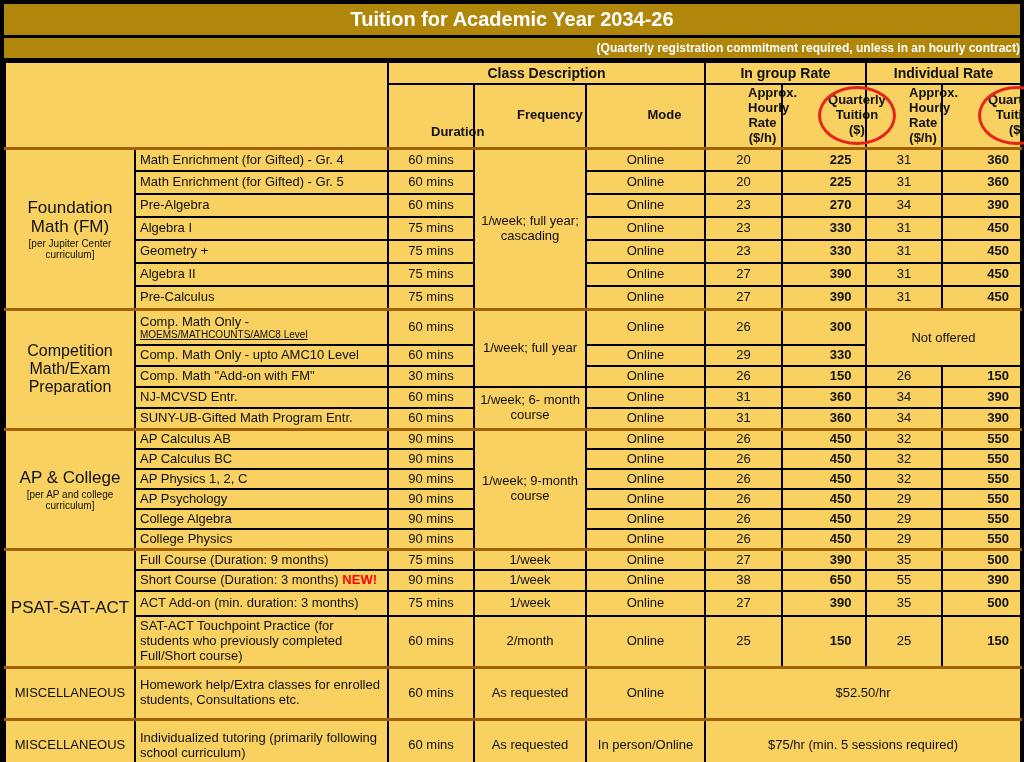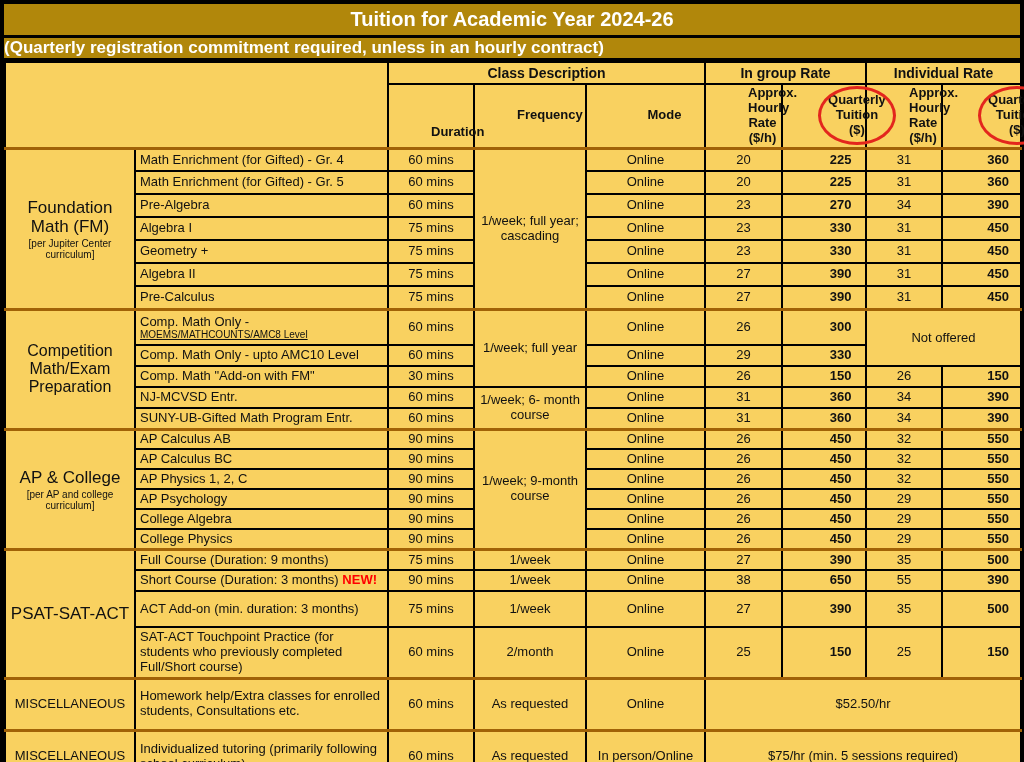--- a/index.html
+++ b/index.html
@@ -8,21 +8,21 @@
     width:1024px; height:762px; background:#000; padding:4px;
     display:flex; flex-direction:column;
     font-family:"Liberation Sans", sans-serif; color:#111;
   }
   .title-bar {
     flex:0 0 31px; background:#b1870b; color:#fff;
     font-size:20px; font-weight:bold; text-align:center; line-height:31px;
   }
   .subtitle-bar {
     flex:0 0 20px; margin-top:3px; background:#b1870b; color:#fff;
-    font-size:17px; font-weight:bold; text-align:left; line-height:20px;
+    font-size:12px; font-weight:bold; text-align:right; line-height:20px;
   }
   table.tuition {
     margin-top:3px; flex:1 1 auto; width:1016px; height:693px;
     border-collapse:collapse; table-layout:fixed; background:#f9d160;
   }
   td, th {
     border:2px solid #000; padding:1px 4px; font-size:13px;
     line-height:1.15; vertical-align:middle; overflow:visible;
   }
   th { font-weight:bold; text-align:center; }
@@ -44,21 +44,21 @@
   .circled .ellipse {
     position:absolute; top:-6px; bottom:-6px; left:-7px; right:-7px;
     border:3.5px solid #e3261d; border-radius:50%; pointer-events:none;
   }
   .freq-cell, .mode-cell { text-align:center; }
 </style>
 </head>
 <body>
 
 <div class="page">
-  <div class="title-bar">Tuition for Academic Year 2024-26</div>
+  <div class="title-bar">Tuition for Academic Year 2034-26</div>
   <div class="subtitle-bar">(Quarterly registration commitment required, unless in an hourly contract)</div>
 
   <table class="tuition">
     <colgroup>
       <col style="width:130px">
         <col style="width:253px">
         <col style="width:86px">
       <col style="width:112px">
         <col style="width:119px">
         <col style="width:77px">
@@ -290,21 +290,21 @@
           <span class="new-badge">NEW!</span>
         </td>
         <td class="c">90 mins</td>
         <td class="freq-cell">1/week</td>
         <td class="mode-cell">Online</td>
         <td class="c">38</td>
         <td class="c b">650</td>
         <td class="c">55</td>
         <td class="c b">390</td>
       </tr>
-      <tr style="height:36px">
+      <tr style="height:25px">
         <td class="l">ACT Add-on (min. duration: 3 months)</td>
         <td class="c">75 mins</td>
         <td class="freq-cell">1/week</td>
         <td class="mode-cell">Online</td>
         <td class="c">27</td>
         <td class="c b">390</td>
         <td class="c">35</td>
         <td class="c b">500</td>
       </tr>
       <tr style="height:51px">

